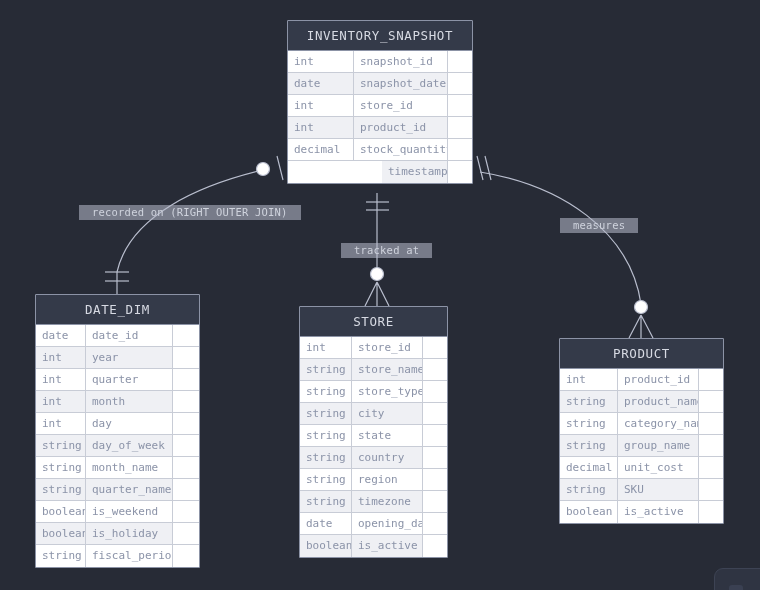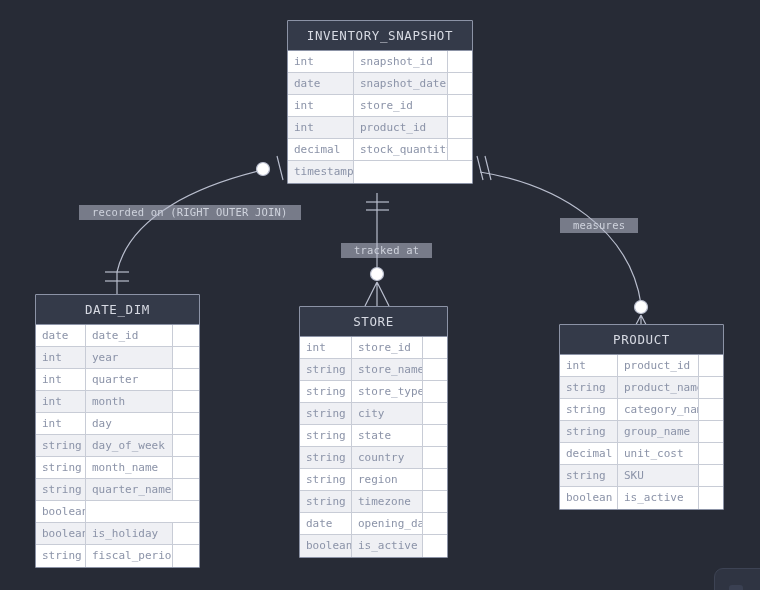--- a/index.html
+++ b/index.html
@@ -45,21 +45,21 @@
     border-bottom: 1px solid #8c93a6;
     white-space: nowrap;
   }
 
   .attr-row {
     display: flex;
     height: 22px;
     align-items: stretch;
     border-bottom: 1px solid #c8ccd6;
   }
-  .attr-row:last-child { border-bottom: none; }
+  .attr-row:last-child { border-bottom: none; justify-content: flex-end; }
   .attr-row.alt .cell { background: #eff0f4; }
 
   .cell {
     background: #ffffff;
     color: #8b93a8;
     font-size: 11px;
     line-height: 21px;
     padding: 0 6px;
     white-space: nowrap;
     overflow: hidden;
@@ -215,20 +215,21 @@
           <div class="cell name">month_name</div>
           <div class="cell key" style="--keyw: 26px;"></div>
         </div>
         <div class="attr-row alt">
           <div class="cell type" style="--typew: 50px;">string</div>
           <div class="cell name">quarter_name</div>
           <div class="cell key" style="--keyw: 26px;"></div>
         </div>
         <div class="attr-row">
           <div class="cell type" style="--typew: 50px;">boolean</div>
+          <div class="cell name">is_weekend</div>
           <div class="cell key" style="--keyw: 26px;"></div>
         </div>
         <div class="attr-row alt">
           <div class="cell type" style="--typew: 50px;">boolean</div>
           <div class="cell name">is_holiday</div>
           <div class="cell key" style="--keyw: 26px;"></div>
         </div>
         <div class="attr-row">
           <div class="cell type" style="--typew: 50px;">string</div>
           <div class="cell name">fiscal_period</div>
@@ -281,21 +282,21 @@
           <div class="cell type" style="--typew: 52px;">date</div>
           <div class="cell name">opening_date</div>
           <div class="cell key" style="--keyw: 24px;"></div>
         </div>
         <div class="attr-row alt">
           <div class="cell type" style="--typew: 52px;">boolean</div>
           <div class="cell name">is_active</div>
           <div class="cell key" style="--keyw: 24px;"></div>
         </div>
       </div>
-      <div class="entity" style="left: 559px; top: 324px; width: 165px;">
+      <div class="entity" style="left: 559px; top: 338px; width: 165px;">
         <div class="entity-header">PRODUCT</div>
         <div class="attr-row">
           <div class="cell type" style="--typew: 58px;">int</div>
           <div class="cell name">product_id</div>
           <div class="cell key" style="--keyw: 24px;">PK</div>
         </div>
         <div class="attr-row alt">
           <div class="cell type" style="--typew: 58px;">string</div>
           <div class="cell name">product_name</div>
           <div class="cell key" style="--keyw: 24px;"></div>

